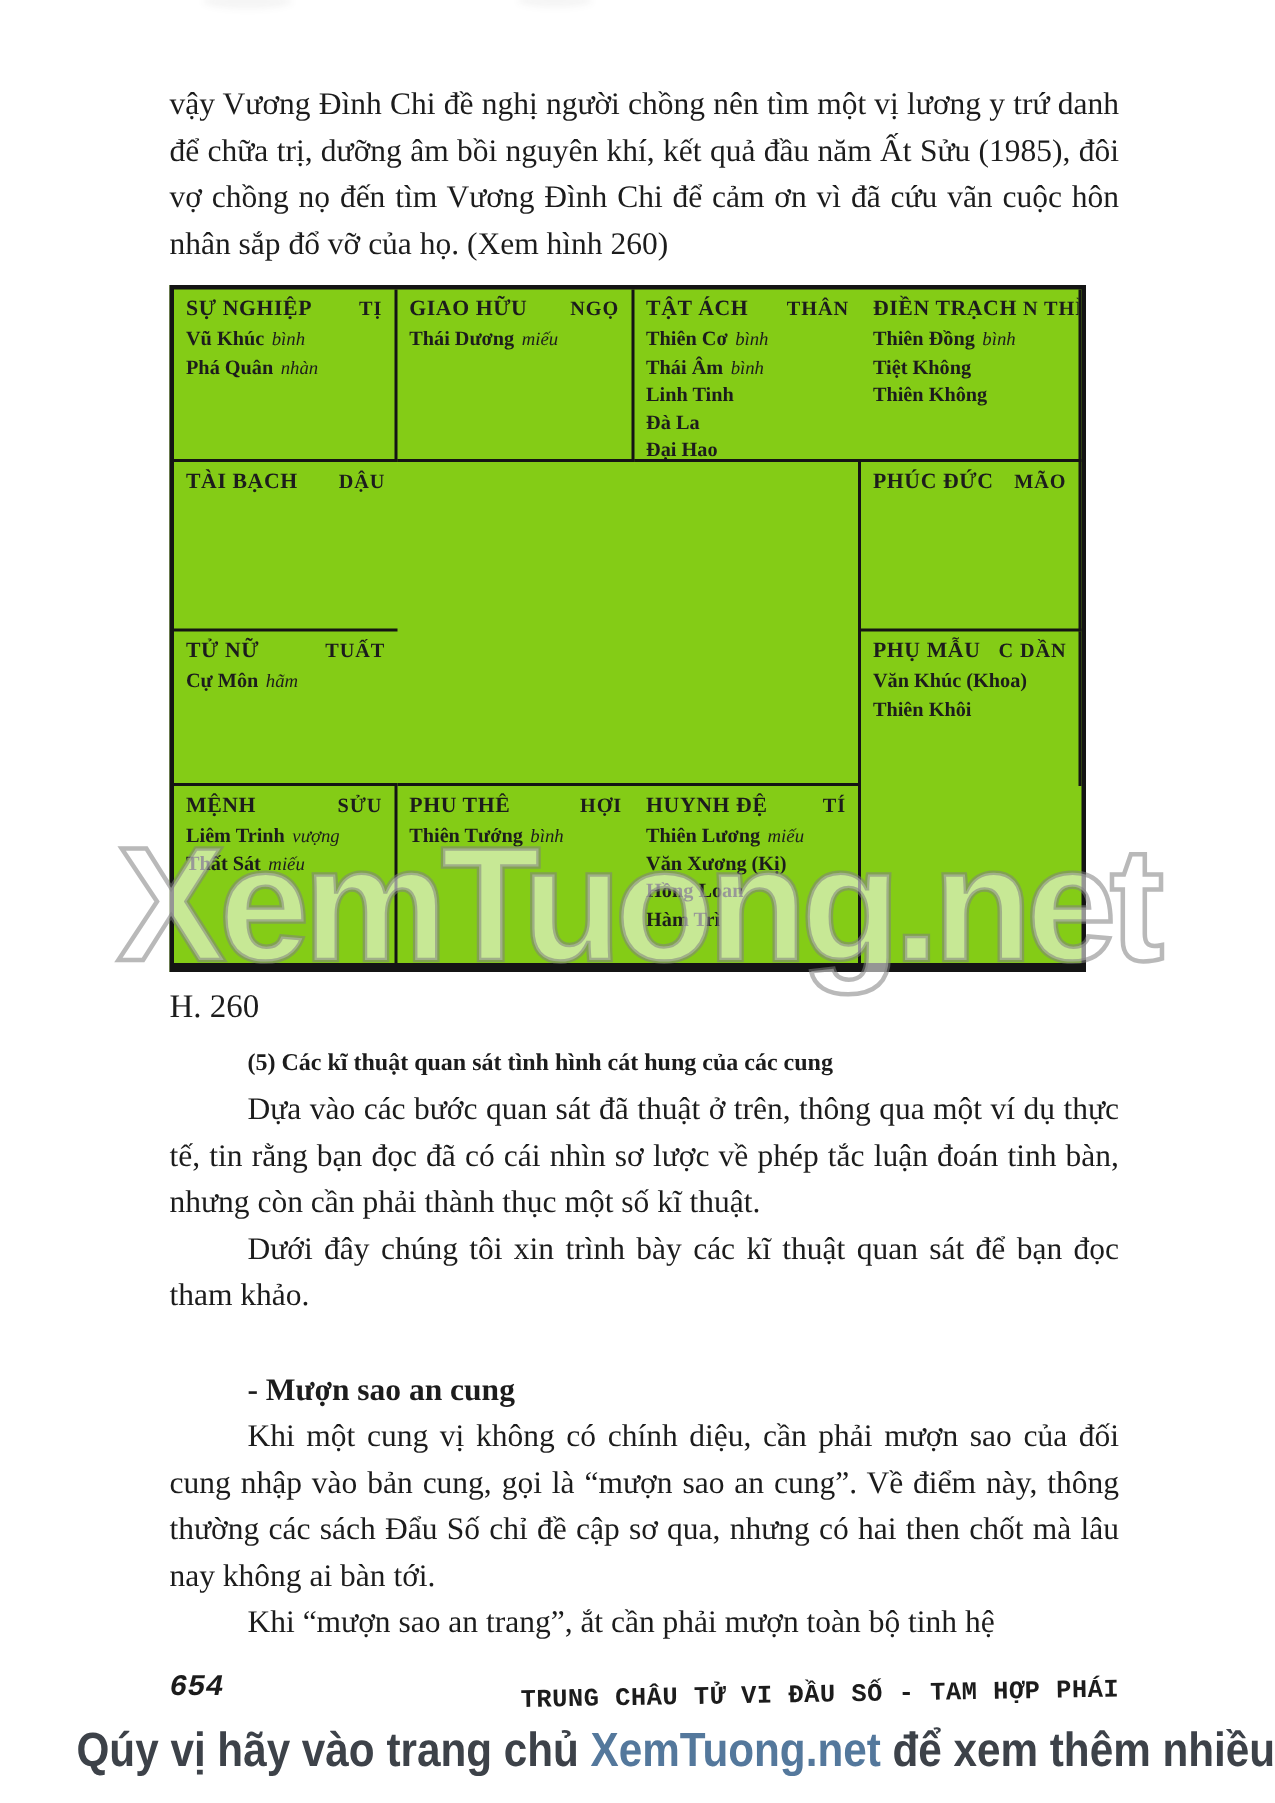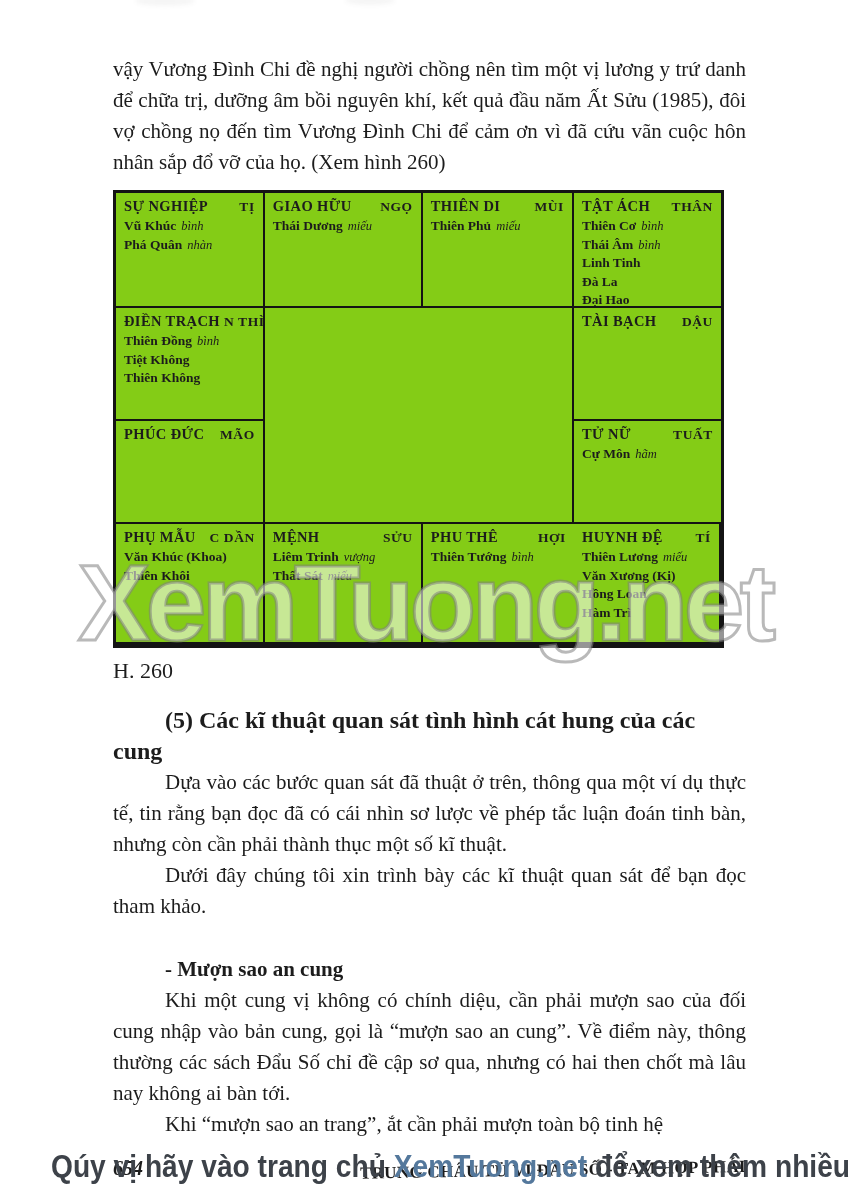--- a/index.html
+++ b/index.html
@@ -30,24 +30,24 @@
   .center-cell { grid-column:2/4; grid-row:2/4; }
   .cell-head { display:flex; justify-content:space-between; align-items:baseline; font-weight:bold; }
   .palace { font-size:14.5px; letter-spacing:0.4px; white-space:nowrap; }
   .branch { font-size:13.5px; letter-spacing:0.6px; white-space:nowrap; margin-left:4px; }
   .stars { margin-top:2px; }
   .star { font-size:13.5px; font-weight:bold; line-height:17.5px; white-space:nowrap; }
   .star .grade { font-style:italic; font-weight:normal; font-size:12.5px; margin-left:5px; }
 
   .caption { text-align:left; font-size:22px; line-height:30px; margin:8px 0 0 0; width:611px; }
 
-  .heading { font-weight:bold; font-size:24px; line-height:31px; margin:19px 0 0 0; text-indent:52px; }
+  .heading { font-weight:bold; font-size:16px; line-height:31px; margin:7px 0 0 0; text-indent:52px; }
   .subheading { font-weight:bold; font-size:21px; line-height:31px; margin:32px 0 0 0; text-indent:52px; }
 
-  .footer-row { display:flex; justify-content:space-between; align-items:flex-start; margin-top:17px; }
+  .footer-row { display:flex; justify-content:space-between; align-items:flex-end; margin-top:17px;font-family:Liberation Mono, monospace; }
   .pageno { font-weight:bold; font-style:italic; font-size:20px; }
   .running { font-weight:bold; font-size:17px; letter-spacing:0.3px; transform:rotate(-1deg); transform-origin:right center; }
 
   
   .watermark {
     position:absolute; top:540px; left:50%; transform:translateX(-50%);
     font-family:"Liberation Sans", sans-serif; font-weight:bold;
     font-size:108px; letter-spacing:-4px; white-space:nowrap;
     color:rgba(255,255,255,0.55);
     -webkit-text-stroke:3px rgba(128,128,128,0.55);
@@ -88,29 +88,20 @@
       </div>
       <div class="cell">
         <div class="cell-head">
           <span class="palace">GIAO HỮU</span>
           <span class="branch">NGỌ</span>
         </div>
         <div class="stars">
           <div class="star"><span>Thái Dương</span><span class="grade">miếu</span></div>
         </div>
       </div>
-      <div class="cell">
-        <div class="cell-head">
-          <span class="palace">THIÊN DI</span>
-          <span class="branch">MÙI</span>
-        </div>
-        <div class="stars">
-          <div class="star"><span>Thiên Phủ</span><span class="grade">miếu</span></div>
-        </div>
-      </div>
       <div class="cell no-r">
         <div class="cell-head">
           <span class="palace">TẬT ÁCH</span>
           <span class="branch">THÂN</span>
         </div>
         <div class="stars">
           <div class="star"><span>Thiên Cơ</span><span class="grade">bình</span></div>
           <div class="star"><span>Thái Âm</span><span class="grade">bình</span></div>
           <div class="star"><span>Linh Tinh</span><span class="grade"></span></div>
           <div class="star"><span>Đà La</span><span class="grade"></span></div>

